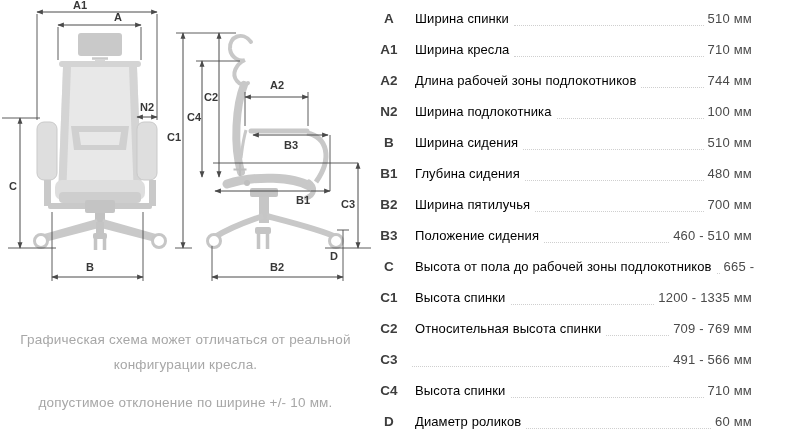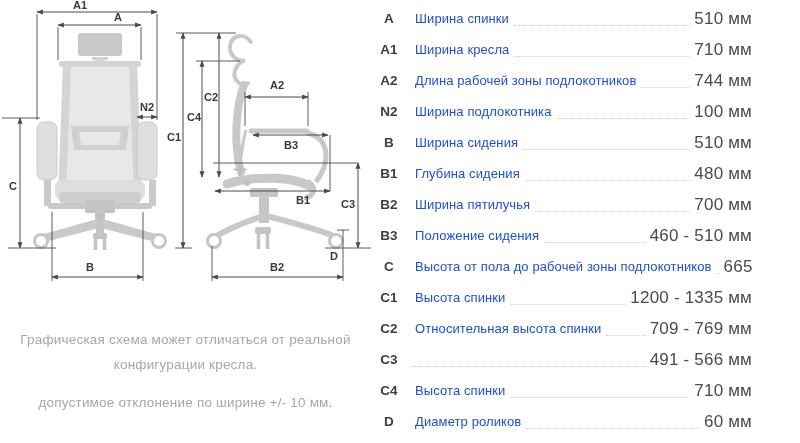--- a/index.html
+++ b/index.html
@@ -28,30 +28,30 @@
     position: absolute; left: 371px; top: 0; right: 0; height: 443px;
     display: flex; flex-direction: column; justify-content: space-between;
     padding: 3px 0 6px 0;
   }
   .spec-row { display: flex; align-items: center; flex: 1 1 auto; }
   .spec-code {
     flex: 0 0 36px; text-align: center;
     font-size: 13.5px; font-weight: 700; color: #3d3d3d; letter-spacing: .2px;
   }
   .spec-name {
-    margin-left: 8px; font-size: 13px; color: #1d4ed8;
+    margin-left: 8px; font-size: 13px; color: #000000;
     white-space: nowrap; letter-spacing: .1px;
   }
   .leader { flex: 1 1 auto; min-width: 3px; align-self: stretch; position: relative; margin: 0 4px 0 5px; }
   .leader::after {
     content: ""; position: absolute; left: 0; right: 0; top: calc(50% + 6px);
     border-top: 1px dotted #cfcfcf;
   }
   .spec-value {
-    font-size: 17px; color: #4a4a4a; white-space: nowrap;
+    font-size: 13px; color: #4a4a4a; white-space: nowrap;
     padding-right: 4px; letter-spacing: .2px;
   }
 
   
   .dim { stroke: #4a4a4a; stroke-width: 1; fill: none; }
   .ext { stroke: #4a4a4a; stroke-width: 0.9; fill: none; }
   .dim-label { font-size: 11px; font-weight: 700; fill: #383838; }
 </style>
 </head>
 <body>

